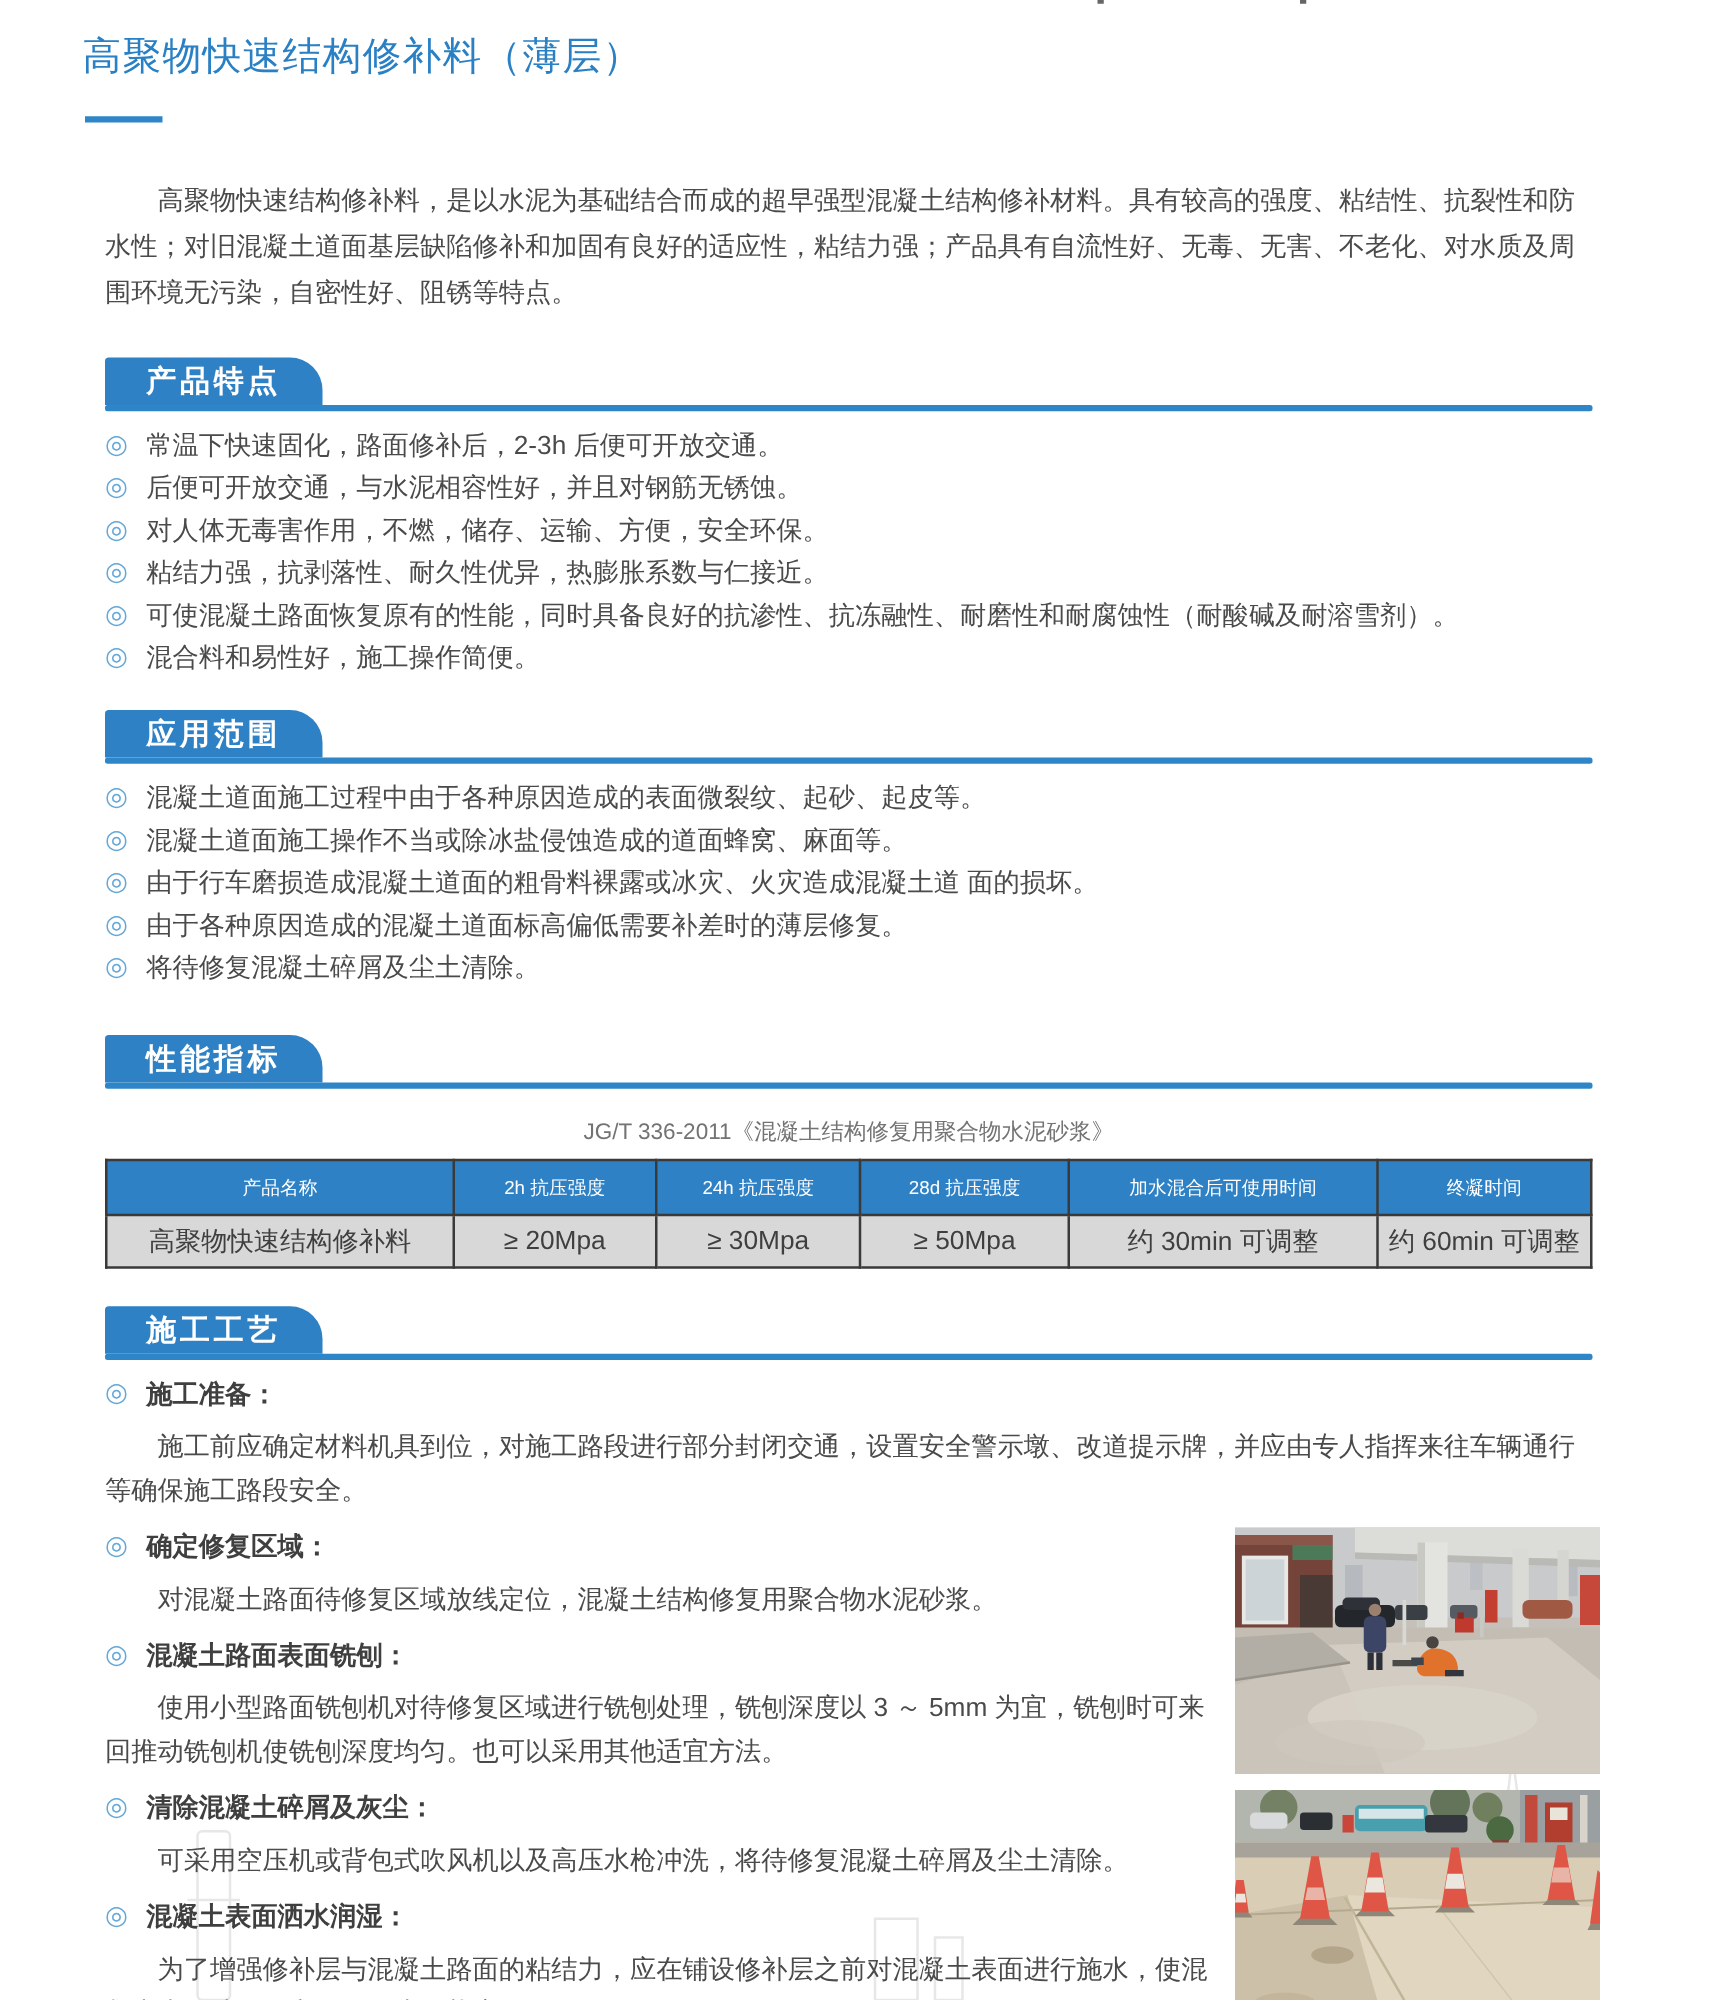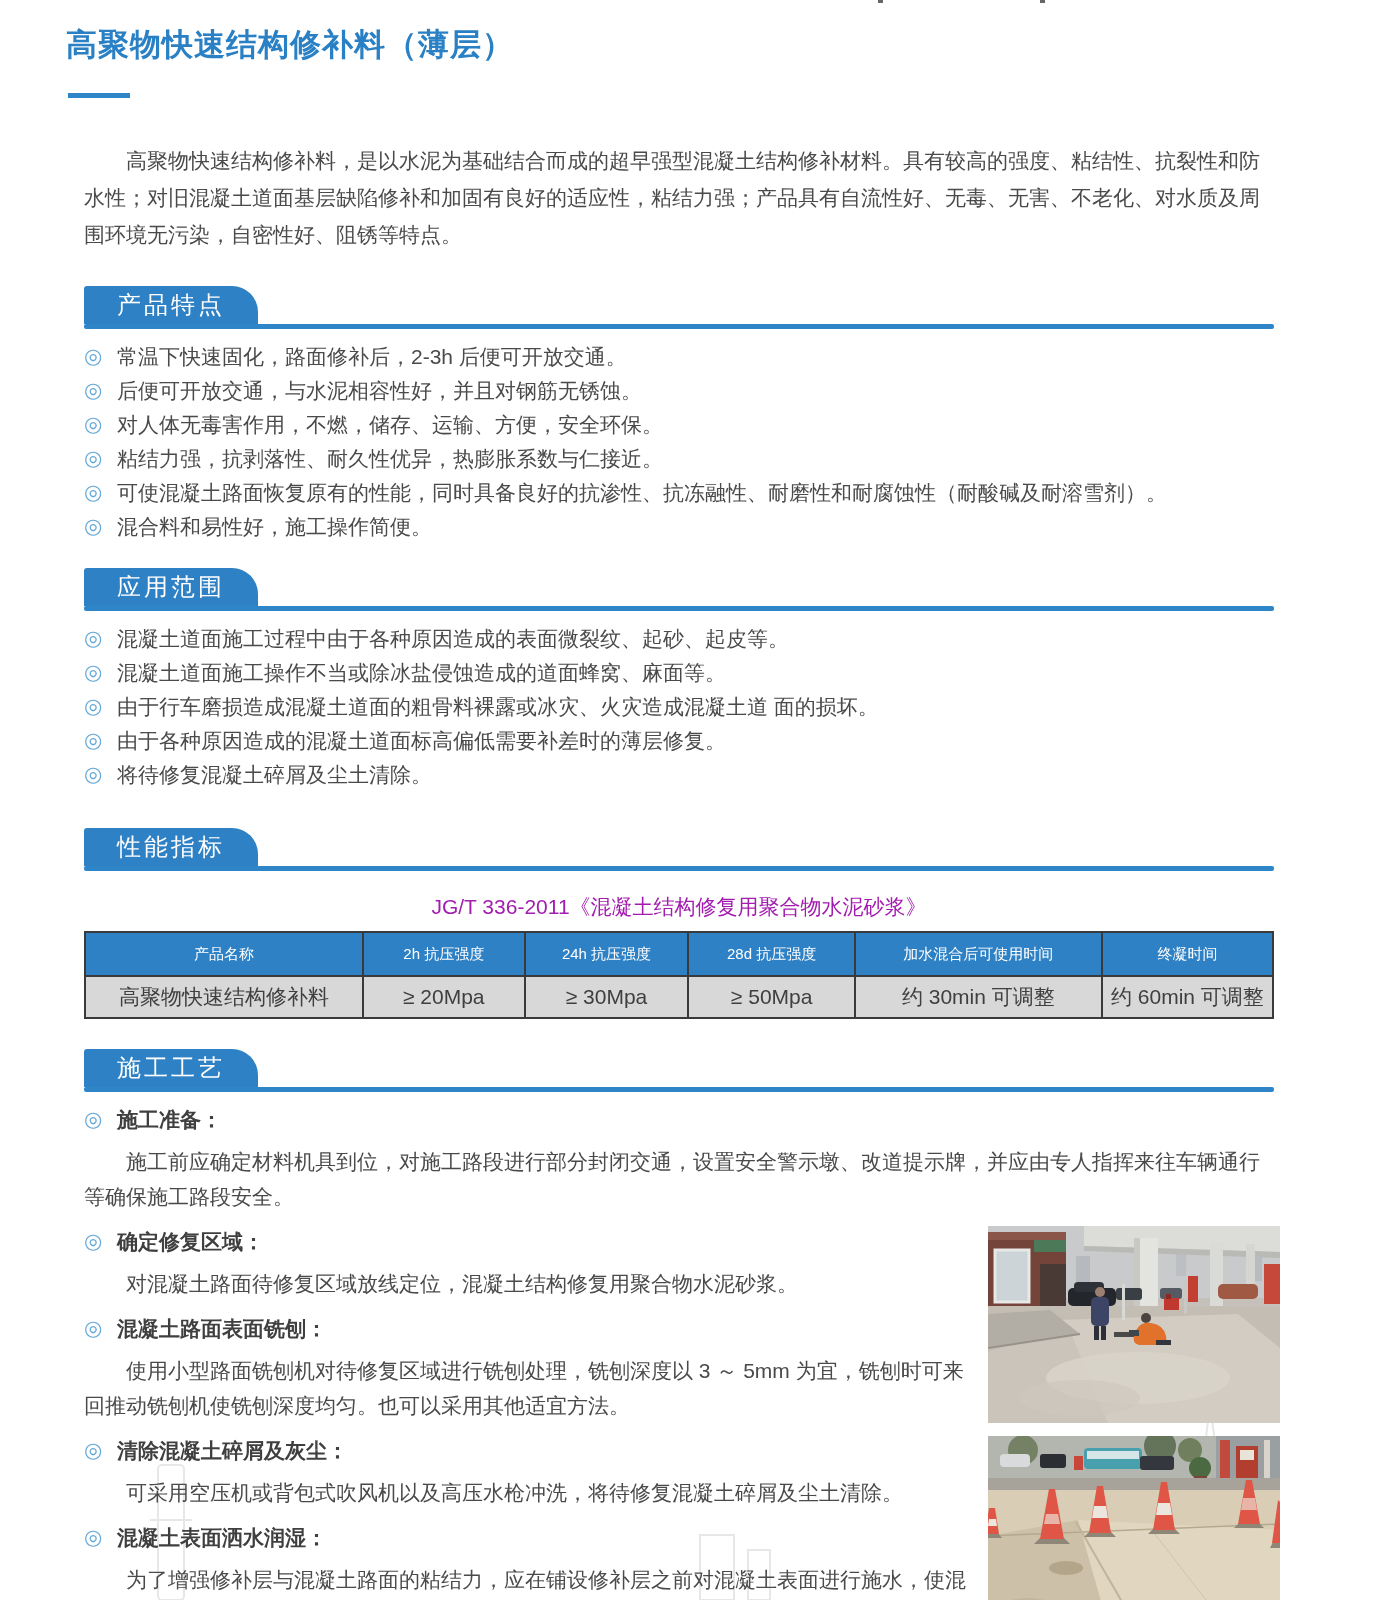--- a/index.html
+++ b/index.html
@@ -2,42 +2,42 @@
 <html><head>
 <meta charset="utf-8">
 <style>
   html,body { margin:0; padding:0; background:#ffffff; }
   .page {
     position:relative; width:1384px; height:1600px; background:#ffffff; overflow:hidden;
     font-family:"Liberation Sans","DejaVu Sans",sans-serif;
   }
   .content { position:relative; z-index:2; }
   
-  .title { margin:24px 0 0 66px; font-size:31px; font-weight:bold; color:#2980c4; letter-spacing:1px; }
+  .title { margin:24px 0 0 66px; font-size:31px; font-weight:normal; color:#2980c4; letter-spacing:1px; }
   .title-underline { margin:27px 0 0 68px; width:62px; height:5px; background:#2e86c9; }
   
   .intro { margin:44px 104px 0 84px; text-indent:2em; font-size:21px; line-height:37px; color:#4a4a4a; }
   
   .sec-head { margin-left:84px; width:1190px; }
   .sec-tab {
     width:174px; height:38px; background:#2e81c4; border-radius:3px 26px 0 0;
-    color:#ffffff; font-size:24px; font-weight:normal; letter-spacing:3px;
+    color:#ffffff; font-size:24px; font-weight:bold; letter-spacing:3px;
     display:flex; align-items:center; justify-content:center;
   }
   .sec-rule { height:5px; background:#2e86c9; border-radius:2px; }
   .sec-features { margin-top:33px; }
   .sec-apps { margin-top:30px; }
   .sec-perf { margin-top:42px; }
   .sec-process { margin-top:30px; }
   
   .blist { list-style:none; margin:16px 0 0 84px; padding:0; width:1196px; }
   .blist li { position:relative; padding-left:33px; font-size:21px; line-height:23px; color:#4a4a4a; margin-bottom:11px; }
   .bullet { position:absolute; left:0; top:-1px; color:#64a8d8; font-size:21px; }
   
-  .perf-caption { margin:22px 0 10px 84px; width:1190px; text-align:center; font-size:21px; color:#a21caf; }
+  .perf-caption { margin:22px 0 10px 84px; width:1190px; text-align:center; font-size:18px; color:#737373; }
   table.perf { margin-left:84px; width:1190px; border-collapse:collapse; table-layout:fixed; }
   table.perf th { background:#2e81c4; color:#ffffff; font-size:15px; font-weight:normal; height:42px; border:2px solid #3a3a3a; padding:0; }
   table.perf td { background:#d8d8d8; color:#3f3f3f; font-size:21px; text-align:center; height:40px; border:2px solid #3a3a3a; padding:0; }
   
   .process-body { margin:14px 0 0 84px; width:1196px; font-size:21px; color:#4a4a4a; }
   .step-title { position:relative; padding-left:33px; margin:14px 0 10px; font-size:21px; font-weight:bold; color:#3f3f3f; line-height:28px; }
   .step-body { margin:0 0 8px; text-indent:2em; line-height:35px; }
   .photos { float:right; width:292px; margin:4px 0 12px 20px; }
   .photo { width:292px; height:197px; margin-bottom:13px; overflow:hidden; background:#ccc; }
   .photo svg { display:block; }

